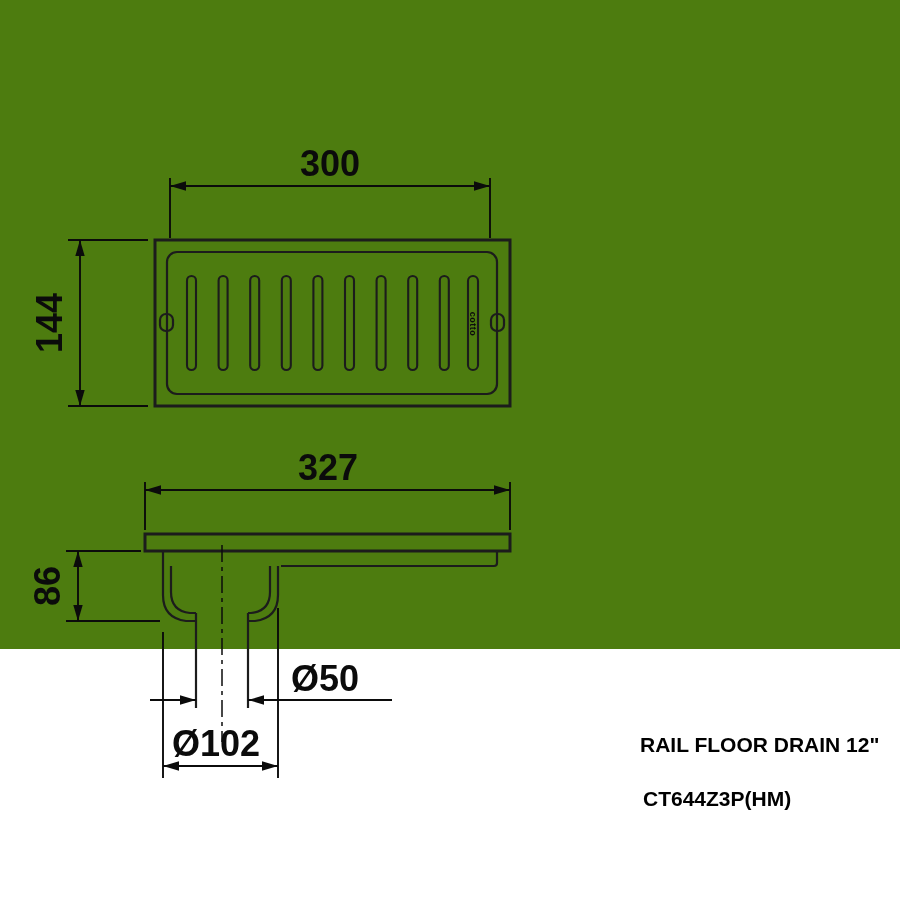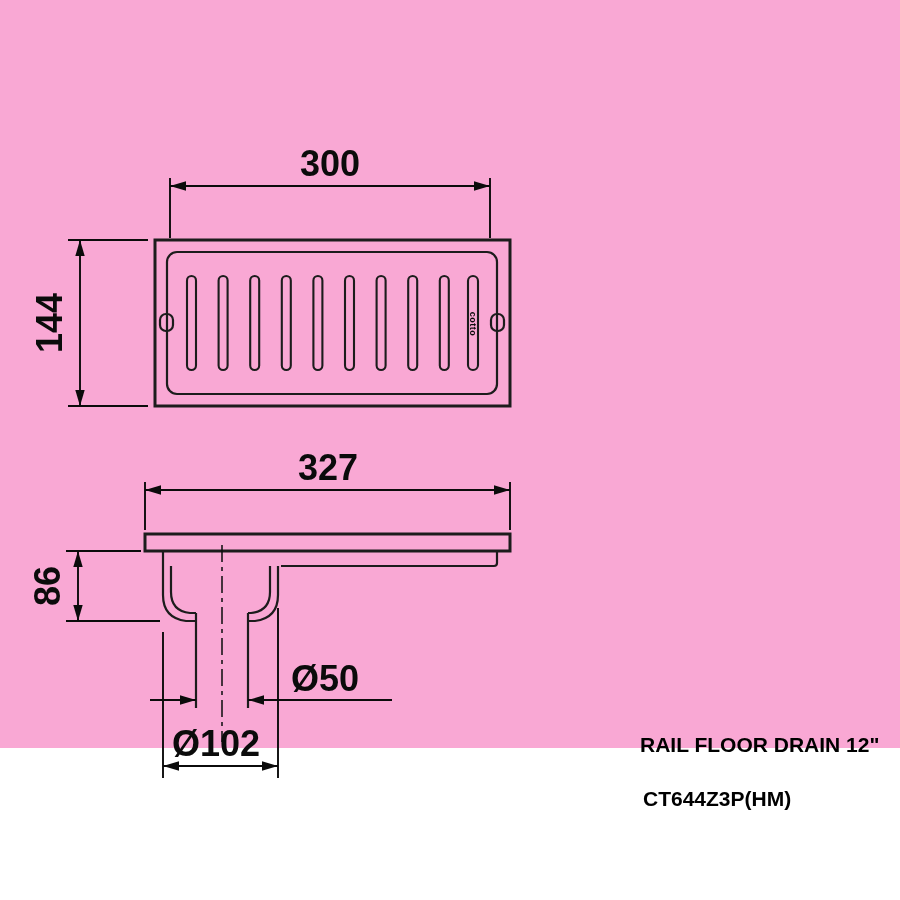--- a/index.html
+++ b/index.html
@@ -1,18 +1,18 @@
 <!DOCTYPE html>
 <html style="--line: #1c1c1c; --ink: #0b0b0b;"><head>
 <meta charset="utf-8">
 <title>drawing</title>
 <style>
   html,body{margin:0;padding:0;background:#fff;}
   body{width:900px;height:900px;overflow:hidden;font-family:"Liberation Sans",sans-serif;}
-  .stage{width:900px;height:748px;background:#f9a8d4;position:relative;}
+  .stage{width:900px;height:649px;background:#4d7c0f;position:relative;}
   svg{display:block;}
   .outline{fill:none;stroke:var(--line,#1c1c1c);stroke-width:3;stroke-linejoin:miter;}
   .detail{fill:none;stroke:var(--line,#1c1c1c);stroke-width:2.2;stroke-linecap:butt;}
   .slot{fill:none;stroke:var(--line,#1c1c1c);stroke-width:2.1;}
   .dim{fill:none;stroke:var(--ink,#0b0b0b);stroke-width:1.9;}
   .arrow{fill:var(--ink,#0b0b0b);stroke:none;}
   .centerline{fill:none;stroke:var(--ink,#0b0b0b);stroke-width:1.5;stroke-dasharray:17 5 4 5;}
   .dim-text{font-family:"Liberation Sans",sans-serif;font-weight:700;font-size:36px;fill:var(--ink,#0b0b0b);}
   .brand-text{font-family:"Liberation Sans",sans-serif;font-weight:700;font-size:9px;letter-spacing:.5px;fill:var(--ink,#0b0b0b);}
   .label-text{font-family:"Liberation Sans",sans-serif;font-weight:700;font-size:21px;fill:#000;}

